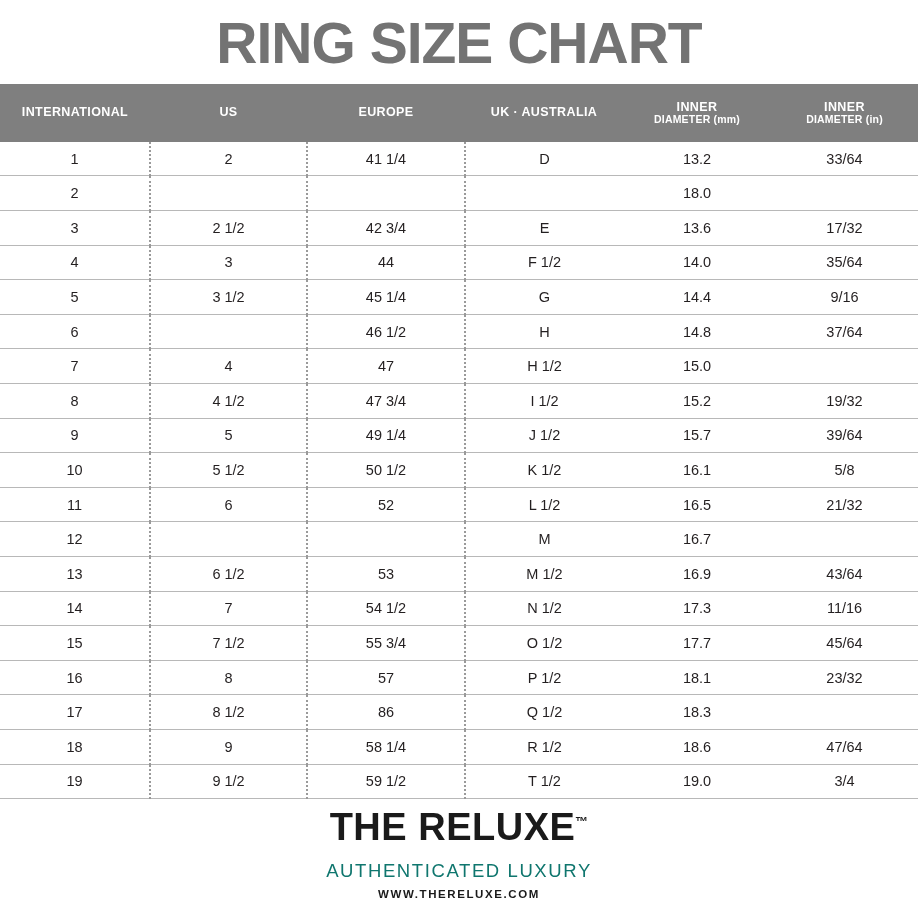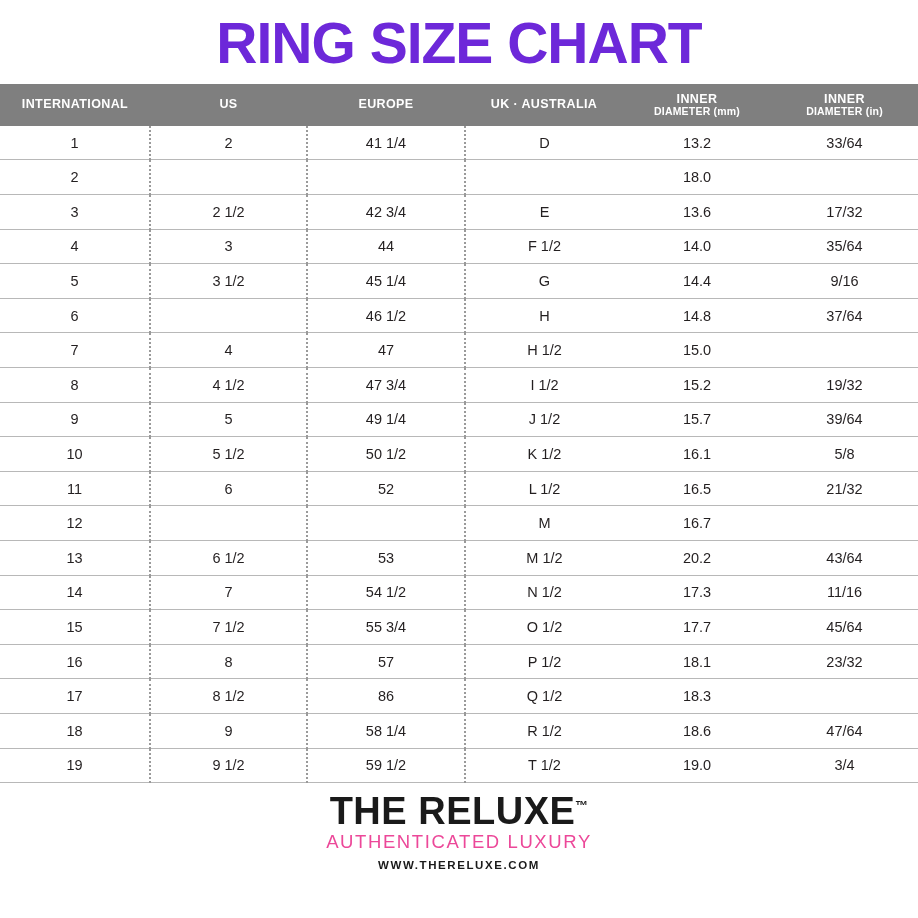--- a/index.html
+++ b/index.html
@@ -22,38 +22,38 @@
     flex-direction: column;
     box-sizing: border-box;
   }
   .title {
     text-align: center;
     font-size: 57px;
     font-weight: bold;
     letter-spacing: -1px;
     margin: 14px 0 10px 0;
     font-family: "Liberation Sans", sans-serif;
-    color: #6d28d9;
+    color: #737373;
     line-height: 1.05;
   }
   table.chart {
     width: 918px;
     border-collapse: collapse;
     table-layout: fixed;
   }
   table.chart thead th {
     background: #7f7f7f;
     color: #ffffff;
     font-size: 12.5px;
     font-weight: bold;
     letter-spacing: 0.4px;
     height: 34px;
     vertical-align: middle;
     text-align: center;
-    padding: 4px;
+    padding: 12px;
     line-height: 1.05;
     border: none;
   }
   table.chart thead th .sub {
     display: block;
     font-size: 10.5px;
     letter-spacing: 0.2px;
   }
   table.chart tbody td {
     height: 33.6px;
@@ -93,22 +93,22 @@
   }
   .brand .tm {
     font-size: 13px;
     vertical-align: super;
     font-weight: bold;
     letter-spacing: 0;
   }
   .tagline {
     font-size: 18.5px;
     letter-spacing: 1.6px;
-    color: #ec4899;
-    margin-top: 1px;
+    color: #0f766e;
+    margin-top: 14px;
   }
   .website {
     font-size: 11.5px;
     font-weight: bold;
     letter-spacing: 1.6px;
     color: #1a1a1a;
     margin-top: 6px;
   }
 </style>
 </head>
@@ -246,21 +246,21 @@
           <td class="dashed-right"></td>
           <td>M</td>
           <td>16.7</td>
           <td></td>
         </tr>
       <tr>
           <td class="dashed-right">13</td>
           <td class="dashed-right">6 1/2</td>
           <td class="dashed-right">53</td>
           <td>M 1/2</td>
-          <td>20.2</td>
+          <td>16.9</td>
           <td>43/64</td>
         </tr>
       <tr>
           <td class="dashed-right">14</td>
           <td class="dashed-right">7</td>
           <td class="dashed-right">54 1/2</td>
           <td>N 1/2</td>
           <td>17.3</td>
           <td>11/16</td>
         </tr>

